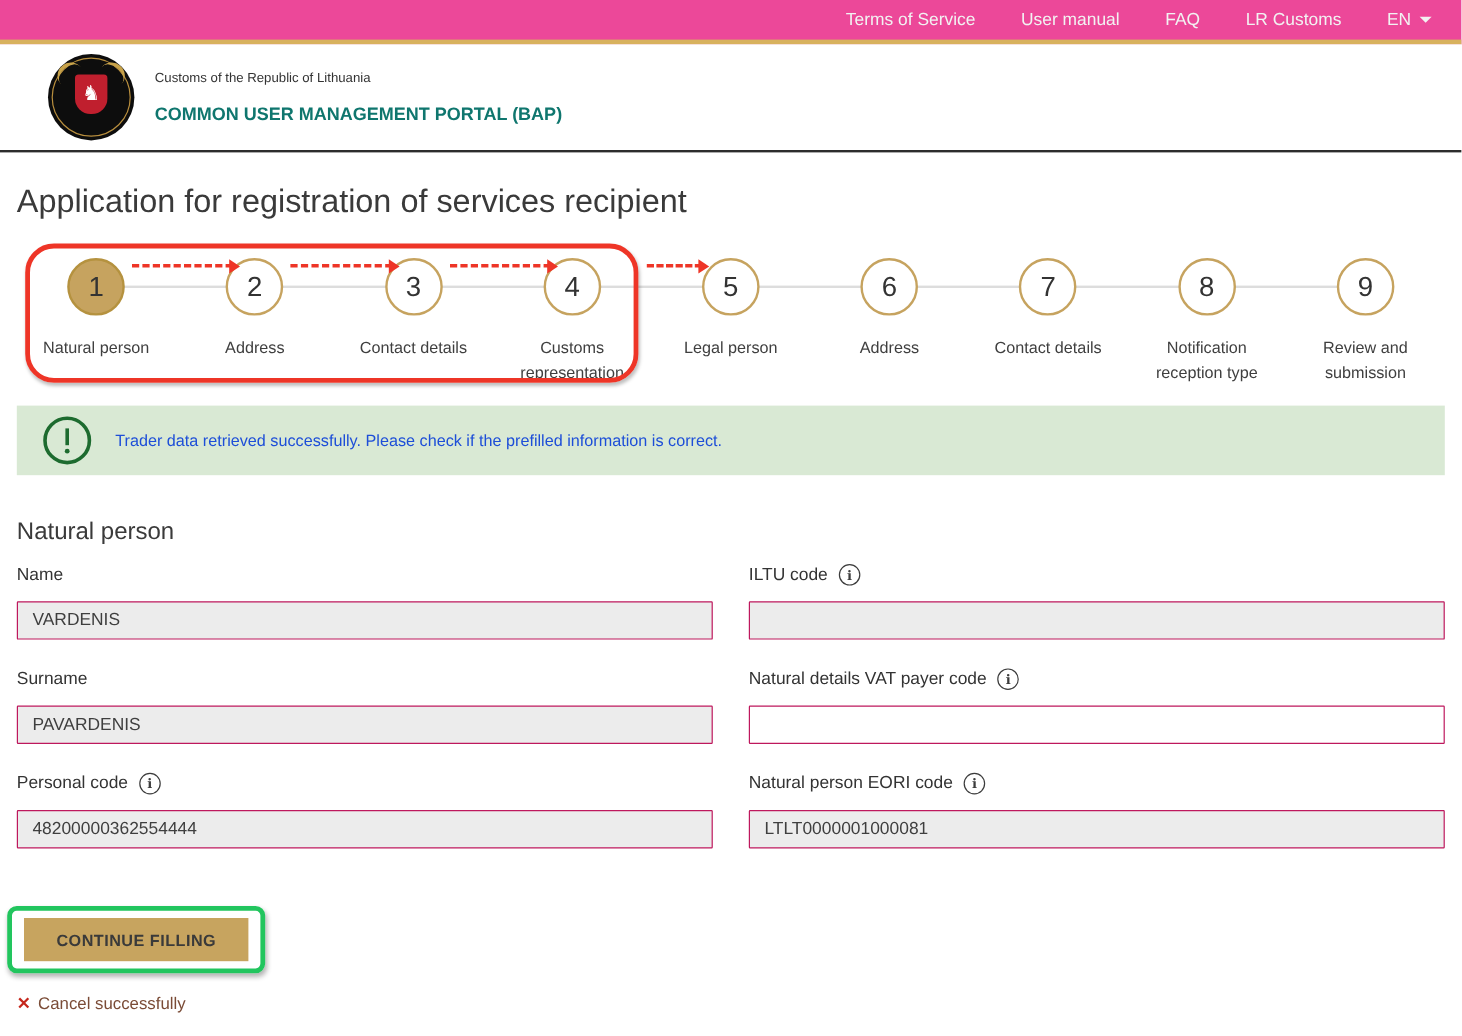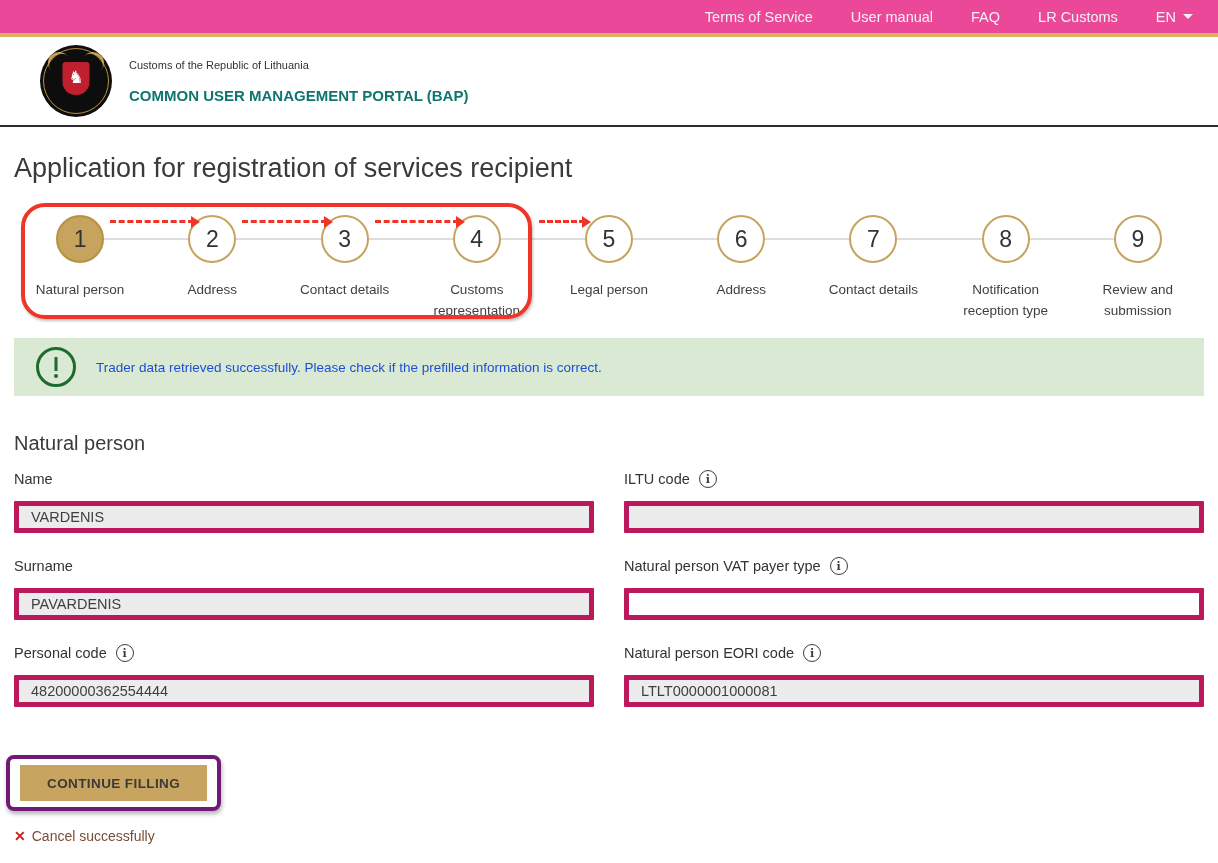--- a/index.html
+++ b/index.html
@@ -122,30 +122,30 @@
     display:flex; align-items:center; gap:9px; font-size:14.5px; color:#333;
     margin-bottom:13px; height:18px;
   }
   .info-icon {
     width:18px; height:18px; border-radius:50%; border:1.6px solid #3c3c3c;
     display:inline-flex; align-items:center; justify-content:center;
     font-family:"DejaVu Serif", serif; font-weight:bold; font-size:11px; color:#3c3c3c;
     cursor:pointer; flex:0 0 auto;
   }
   .field input {
-    width:100%; height:32px; border:5px solid #be185d; padding:0 12px;
+    width:100%; height:32px; border:1px solid #be185d; padding:0 12px;
     font-size:14.5px; font-family:"Liberation Sans", sans-serif; color:#3f3f3f;
     background:#fff; border-radius:1px;
   }
   .field input:disabled { background:#ececec; color:#3f3f3f; opacity:1; }
 
   
   .actions { margin-top:48px; }
   .annotation-button {
-    display:inline-block; border:4px solid #701a75; border-radius:8px;
+    display:inline-block; border:4px solid #22c55e; border-radius:8px;
     padding:6px 10px; box-shadow:1px 3px 4px rgba(0,0,0,.3); margin-left:-8px;
   }
   .continue-btn {
     background:#c7a45f; border:none; color:#3a3a3a; font-family:"Liberation Sans", sans-serif;
     font-size:13.5px; font-weight:bold; letter-spacing:.4px; padding:0 27px; height:36px;
     cursor:pointer;
   }
   .cancel-link {
     display:flex; align-items:center; gap:6px; margin-top:17px;
     font-size:14px; color:#7a4b36; text-decoration:none; cursor:pointer; width:max-content;
@@ -257,21 +257,21 @@
 
     <div class="field">
       <div class="field-label">
         <span>Surname</span>
       </div>
       <input type="text" disabled="" value="PAVARDENIS" style="">
     </div>
 
     <div class="field">
       <div class="field-label">
-        <span>Natural person VAT payer type</span>
+        <span>Natural details VAT payer code</span>
         <span class="info-icon">i</span>
       </div>
       <input type="text" value="" style="">
     </div>
 
     <div class="field">
       <div class="field-label">
         <span>Personal code</span>
         <span class="info-icon">i</span>
       </div>

